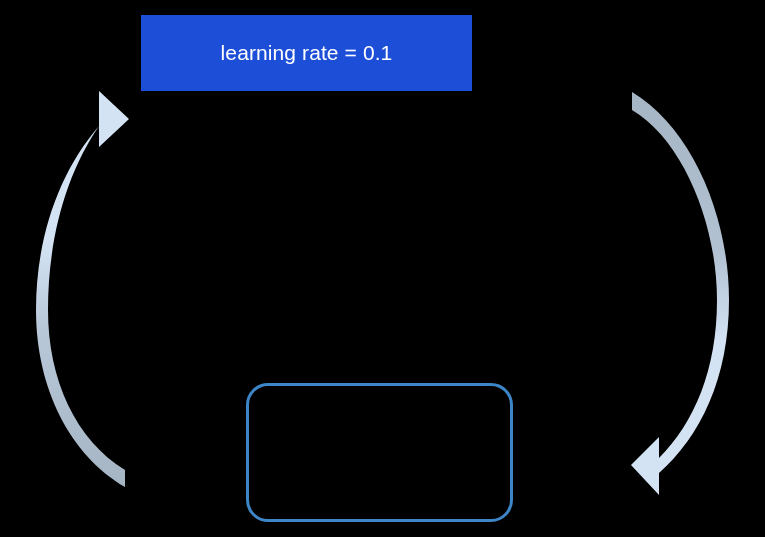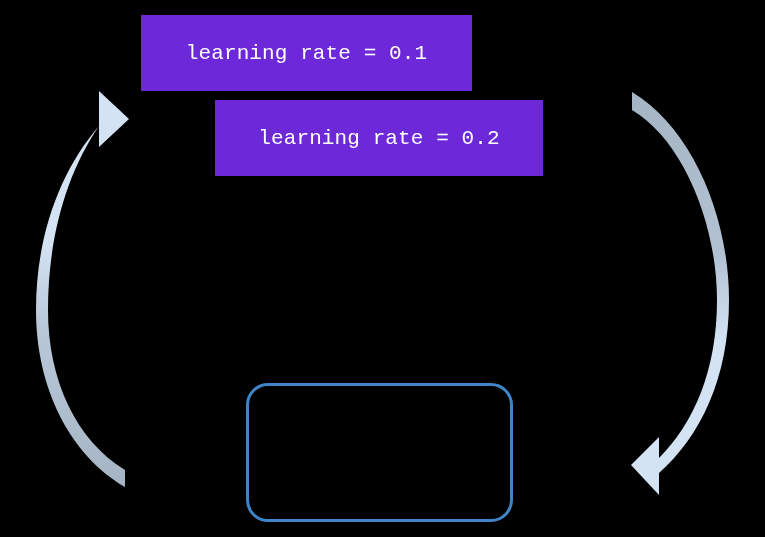--- a/index.html
+++ b/index.html
@@ -20,27 +20,27 @@
   }
   .arrow-layer {
     position: absolute;
     left: 0;
     top: 0;
     width: 765px;
     height: 537px;
   }
   .lr-box {
     position: absolute;
-    background: #6d28d9;
+    background: #1d4ed8;
     color: #FFFFFF;
     display: flex;
     align-items: center;
     justify-content: center;
     font-size: 21px;
-    font-family: Liberation Mono, monospace;
+    font-family: Liberation Sans, sans-serif;
     letter-spacing: 0.1px;
     white-space: nowrap;
   }
   #lr-box-1 { left: 141px; top: 15px;  width: 331px; height: 76px; }
   #lr-box-2 { left: 215px; top: 100px; width: 328px; height: 76px; }
   #lr-box-3 { left: 294px; top: 185px; width: 330px; height: 77px; }
   #result-box {
     position: absolute;
     left: 246px;
     top: 383px;
@@ -99,22 +99,19 @@
              L 659,458
              C 694,423 717,370 717,300
              C 717,224 683,140 632,110
              Z"></path>
   </svg>
 
   <div class="lr-box" id="lr-box-1">
     <span>learning rate = 0.1</span>
   </div>
 
-  <div class="lr-box" id="lr-box-2">
-    <span>learning rate = 0.2</span>
-  </div>
 
 
   <div id="result-box">
     <span></span>
   </div>
 
 </div>
 
 </body></html>

